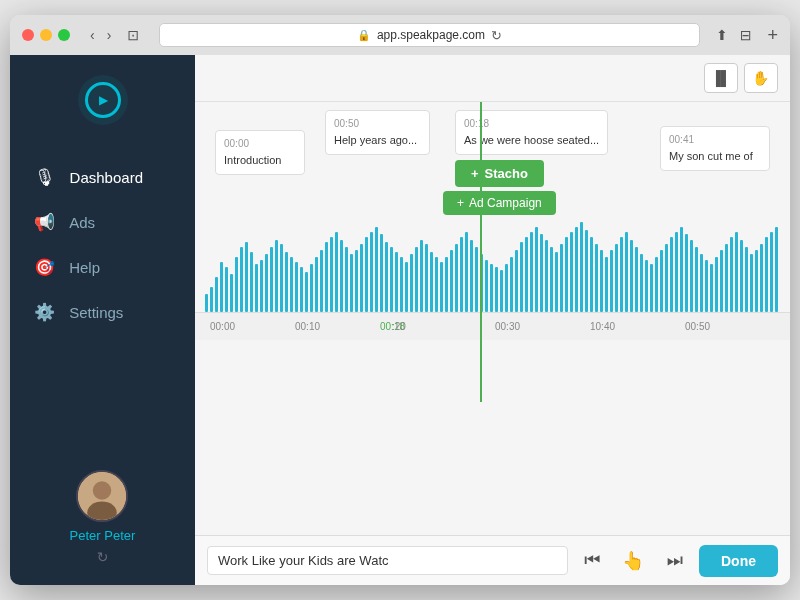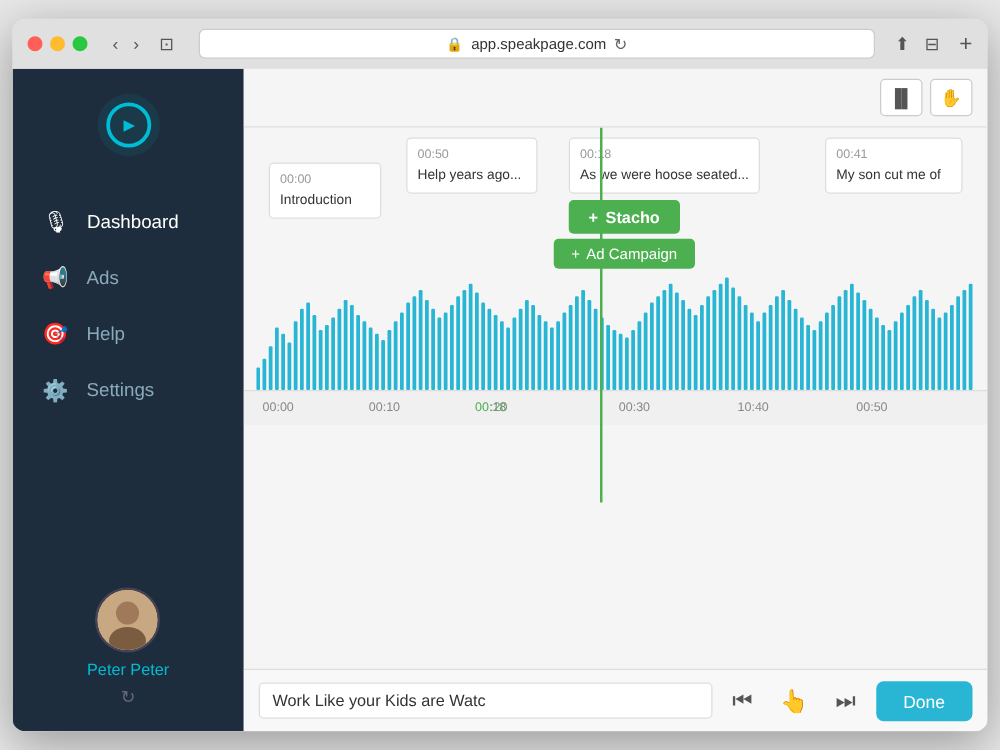--- a/index.html
+++ b/index.html
@@ -342,21 +342,21 @@
       color: #555;
       padding: 4px 6px;
     }
     .done-btn {
       background: #29b6d4;
       color: white;
       border: none;
       border-radius: 6px;
       padding: 8px 22px;
       font-size: 14px;
-      font-weight: 400;
+      font-weight: 700;
       cursor: pointer;
     }
   </style>
 </head>
 <body>
 
 <div class="window">
 
   <div class="titlebar">
     <div class="traffic-lights">
@@ -435,21 +435,21 @@
             <span class="segment-text">Introduction</span>
           </div>
           <div class="segment-card" style="left:130px; top:8px; min-width:105px;">
             <span class="segment-time">00:50</span>
             <span class="segment-text">Help years ago...</span>
           </div>
           <div class="segment-card" style="left:260px; top:8px; min-width:130px;">
             <span class="segment-time">00:18</span>
             <span class="segment-text">As we were hoose seated...</span>
           </div>
-          <div class="segment-card" style="left:465px; top:8px; min-width:110px;">
+          <div class="segment-card" style="left:465px; top:24px; min-width:110px;">
             <span class="segment-time">00:41</span>
             <span class="segment-text">My son cut me of</span>
           </div>
 
           <div class="timeline-cursor" style="left: 285px; top: 0; height: 300px;"></div>
 
           <div class="marker-popup" style="left: 248px; top: 58px;">
             <button class="marker-btn">
               <span>+</span>
               <span>Stacho</span>

